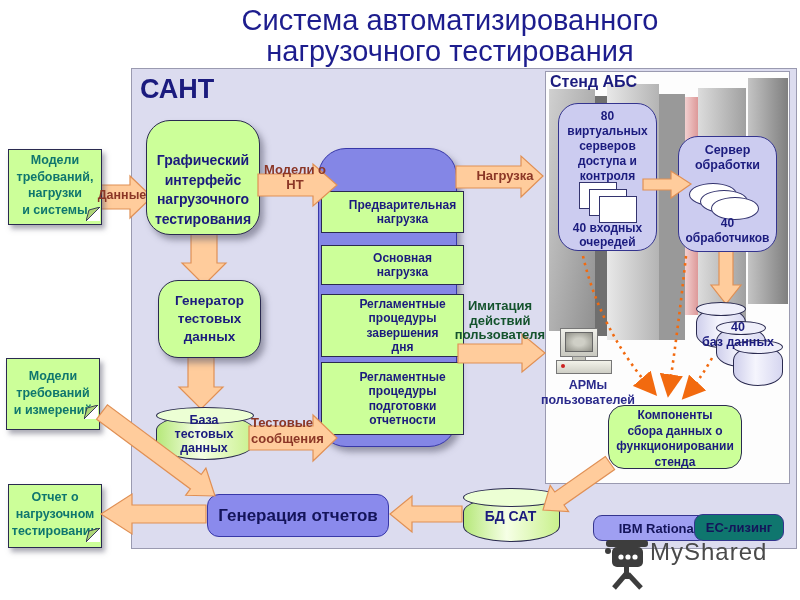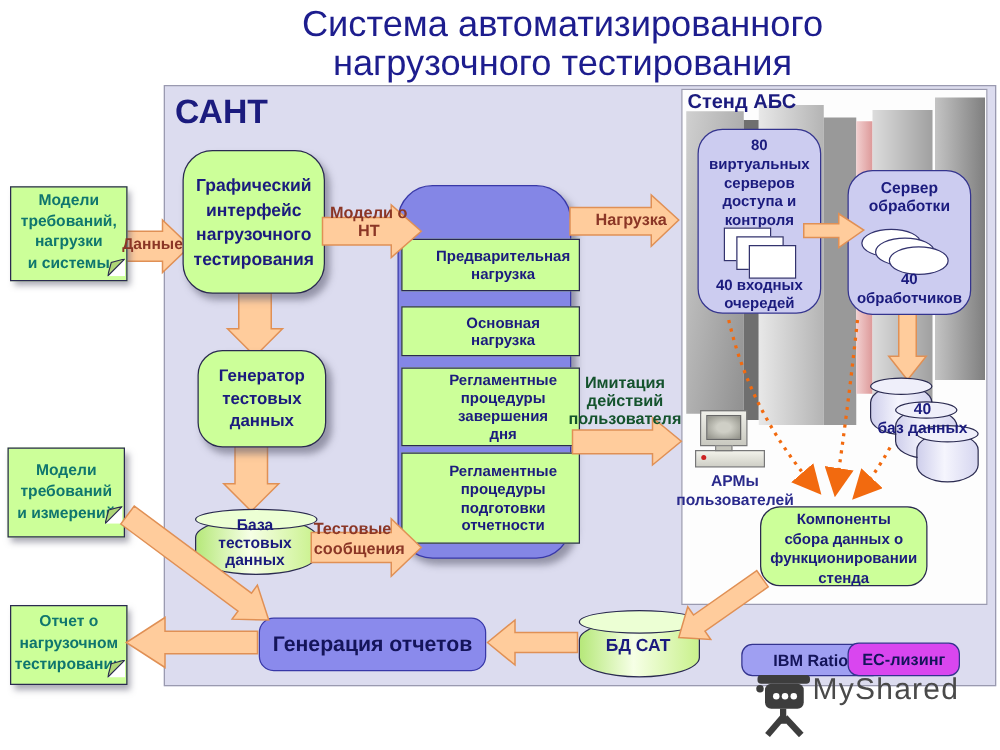--- a/index.html
+++ b/index.html
@@ -35,21 +35,21 @@
   
   .note{background:#ccff99;border:1.4px solid #2a2a50;color:#0f766e;font-weight:bold;
         text-align:center;z-index:40;box-shadow:3px 4px 5px rgba(90,90,110,.5);}
   .note1{left:8px;top:149px;width:92px;height:72px;font-size:12.5px;line-height:16.5px;padding-top:2px;}
   .note2{left:6px;top:358px;width:92px;height:61px;font-size:12.5px;line-height:17px;padding-top:9px;}
   .note3{left:8px;top:484px;width:92px;height:58px;font-size:12.5px;line-height:17px;padding-top:4px;}
   
   .gbox{background:#ccff99;border:1.6px solid #2a2a50;color:#1b1b7e;font-weight:bold;
         text-align:center;z-index:40;box-shadow:4px 5px 6px rgba(90,90,110,.55);}
   .gint{left:146px;top:120px;width:114px;height:115px;border-radius:24px;
-        font-size:14px;line-height:19.5px;padding-top:18px;box-sizing:border-box;}
+        font-size:14px;line-height:19.5px;padding-top:30px;box-sizing:border-box;}
   .generator{left:158px;top:280px;width:103px;height:78px;border-radius:20px;
         font-size:13.5px;line-height:18px;padding-top:11px;box-sizing:border-box;}
   
   .phases{left:318px;top:148px;width:137px;height:297px;background:#8486e6;
           border:1.8px solid #3838a8;border-radius:28px;z-index:20;
           box-shadow:4px 5px 6px rgba(90,90,110,.55);}
   .phase{position:absolute;left:321px;width:121px;background:#ccff99;border:1.3px solid #2a2a50;
          color:#1b1b7e;font-weight:bold;font-size:12px;line-height:14.5px;text-align:center;
          display:flex;align-items:center;justify-content:center;z-index:25;padding-left:20px;}
   .ph1{top:191px;height:40px;} .ph2{top:245px;height:38px;}
@@ -87,21 +87,21 @@
               border:1.6px solid #2a2a50;color:#1b1b7e;font-weight:bold;font-size:12px;
               line-height:15.5px;text-align:center;padding-top:2px;box-sizing:border-box;z-index:40;}
   
   .repgen{left:207px;top:494px;width:180px;height:41px;background:#8a8aec;border:1.8px solid #3838a8;
           border-radius:12px;color:#14145a;font-weight:bold;font-size:17px;z-index:40;
           display:flex;align-items:center;justify-content:center;}
   
   .badge{position:absolute;border:1.6px solid #34348e;border-radius:9px;color:#14145a;font-weight:bold;
          font-size:13px;display:flex;align-items:center;justify-content:center;z-index:40;}
   .ibm{left:593px;top:515px;width:96px;height:24px;background:#9f9ff2;padding-left:16px;}
-  .ec{left:678px;top:514px;width:88px;height:25px;background:#d946ef;}
+  .ec{left:694px;top:514px;width:88px;height:25px;background:#0f766e;}
   
   .alabel{position:absolute;font-weight:bold;z-index:50;text-align:center;}
   .maroon{color:#8b3626;}
   .lab-data{left:97px;top:188px;width:50px;font-size:12.5px;}
   .lab-datant{left:254px;top:162px;width:82px;font-size:13px;}
   .lab-load{left:470px;top:168px;width:70px;font-size:13px;}
   .lab-testmsg{left:251px;top:415px;width:90px;font-size:13px;line-height:16px;text-align:left;}
   .lab-imit{left:452px;top:299px;width:96px;font-size:13px;line-height:14.5px;color:#14532d;}
   
   .ms-icon{left:604px;top:532px;z-index:60;}

